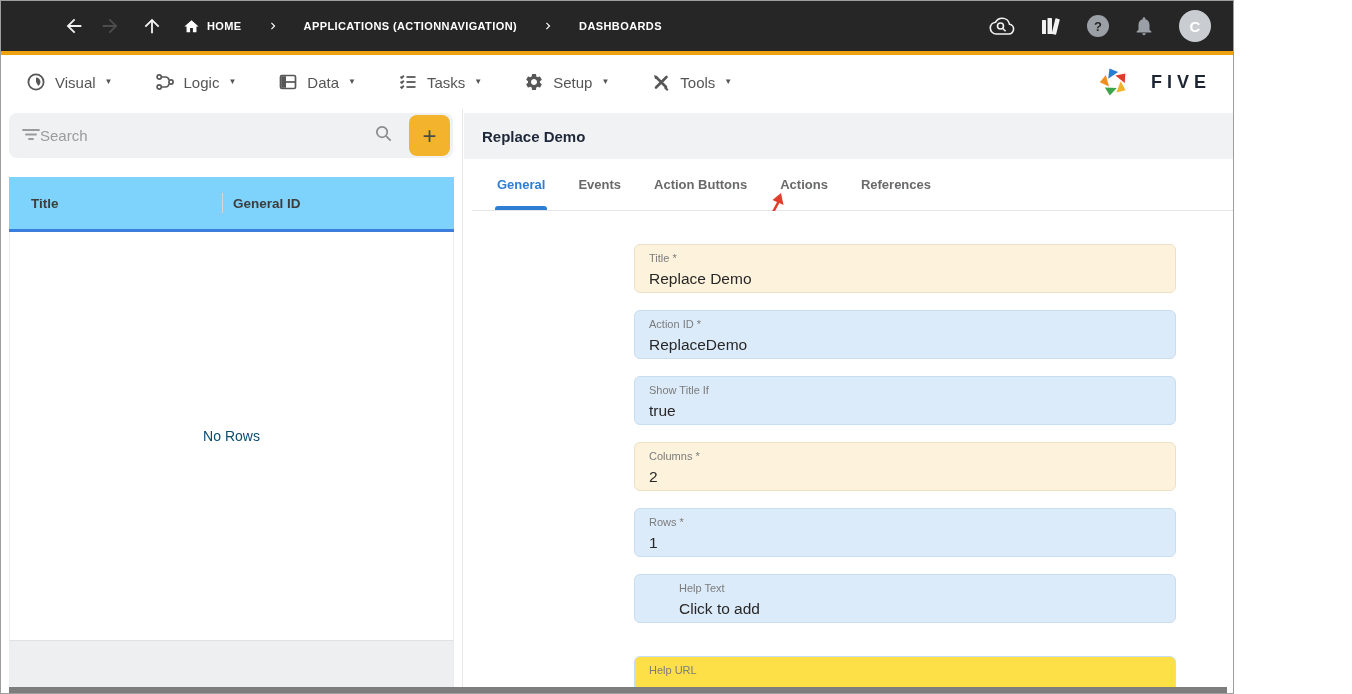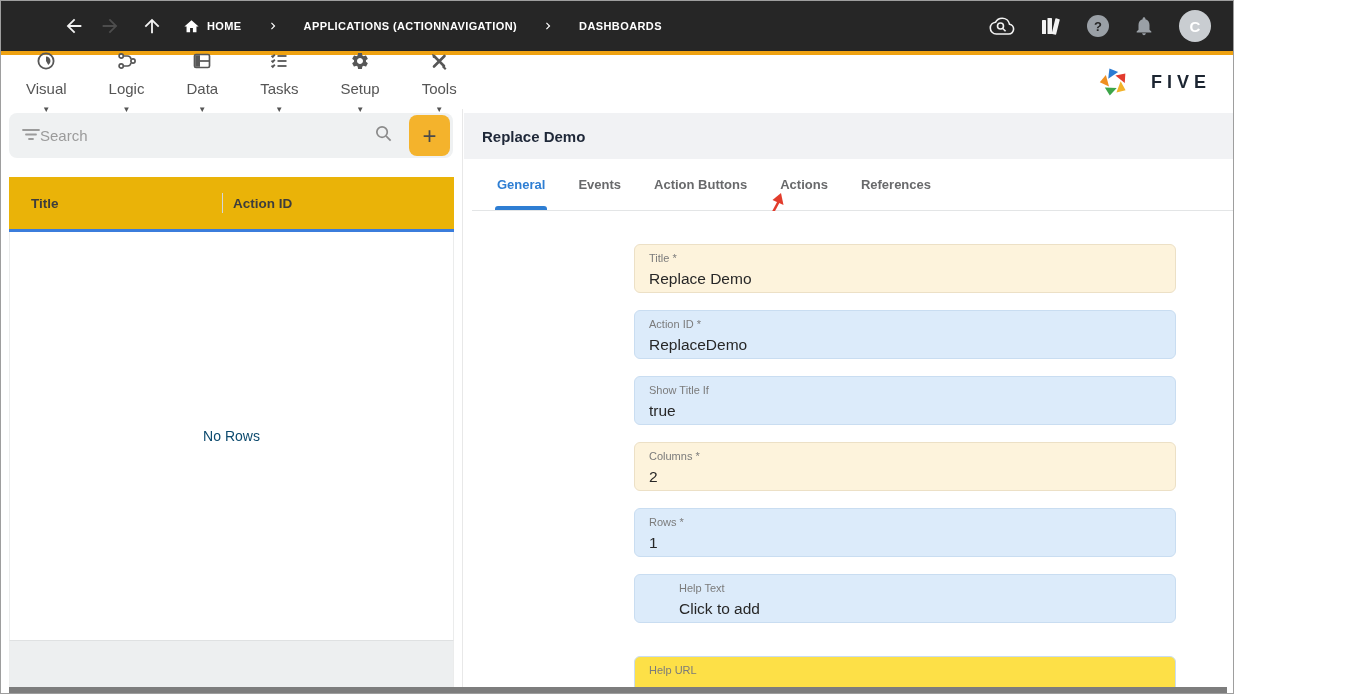--- a/index.html
+++ b/index.html
@@ -24,37 +24,37 @@
                  font-size:13px; font-weight:700; display:flex; align-items:center; justify-content:center; }
   .avatar { width:32px; height:32px; border-radius:50%; background:#c9cdd1; color:#ffffff;
             font-size:15px; font-weight:700; display:flex; align-items:center; justify-content:center; }
 
   .accent-line { position:absolute; left:0; top:50px; right:0; height:4px; }
 
   
   .menubar { position:absolute; left:0; top:54px; right:0; height:54px; background:#fff;
              display:flex; align-items:center; padding-left:25px; }
   .menu-item { display:flex; align-items:center; gap:9px; margin-right:42px; background:none; border:none;
-               cursor:pointer; font-family:inherit; font-size:15px; font-weight:500; color:#555;flex-direction:column; }
+               cursor:pointer; font-family:inherit; font-size:15px; font-weight:500; color:#555; }
   .menu-caret { font-size:8px; color:#555; line-height:1; }
   .logo { margin-left:auto; margin-right:22px; display:flex; align-items:center; gap:20px; }
   .logo-text { font-size:18px; font-weight:700; letter-spacing:5px; color:#1c2531; }
 
   
   .left-panel { position:absolute; left:8px; top:108px; width:445px; bottom:0; }
   .search-row { position:absolute; left:0; top:4px; width:444px; height:45px;
                 background:#eff1f2; border-radius:8px; display:flex; align-items:center; }
   .search-row .filter { margin-left:13px; }
   .search-input { flex:1; border:none; background:transparent; outline:none;
                   font-family:inherit; font-size:15px; color:#6f6f6f; }
   .search-input::placeholder { color:#9b9b9b; }
   .search-row .magnifier { margin-right:16px; }
   .add-btn { position:absolute; right:3px; top:2px; width:41px; height:41px; border:none; border-radius:8px;
              font-size:24px; font-weight:400; color:#4a4a4a; cursor:pointer; line-height:1; }
-  .grid-header { position:absolute; left:0; top:68px; width:445px; height:52px; background:#eab308;
+  .grid-header { position:absolute; left:0; top:68px; width:445px; height:52px; background:#7dd3fc;
                  display:flex; align-items:center; }
   .col-head { font-size:13.5px; font-weight:700; color:#3d3d3d; cursor:pointer; }
   .col-title { padding-left:22px; width:213px; }
   .col-divider { width:1px; height:20px; background:#d4d6d8; }
   .col-actionid { padding-left:10px; }
   .grid-blueline { position:absolute; left:0; top:120px; width:445px; height:3px; }
   .grid-body { position:absolute; left:0; top:123px; width:445px; bottom:53px; background:#fff;
                border-left:1px solid #ebecec; border-right:1px solid #ebecec;
                display:flex; align-items:center; justify-content:center; }
   .no-rows { font-size:14px; color:#0c4a6e; }
@@ -251,21 +251,21 @@
           <circle cx="8.5" cy="8.5" r="5.5"></circle>
             <line x1="12.8" y1="12.8" x2="17.5" y2="17.5"></line>
         </svg>
       </span>
       <button class="add-btn" style="background-color: rgb(244, 179, 44);">+</button>
     </div>
 
     <div class="grid-header">
       <span class="col-head col-title">Title</span>
       <span class="col-divider"></span>
-      <span class="col-head col-actionid">Action ID</span>
+      <span class="col-head col-actionid">General ID</span>
     </div>
     <div class="grid-blueline" style="background-color: rgb(59, 125, 220);"></div>
 
     <div class="grid-body">
       <span class="no-rows">No Rows</span>
     </div>
     <div class="grid-footer"></div>
   </section>
 
   <section class="right-panel">

